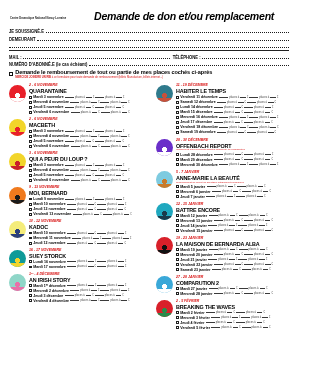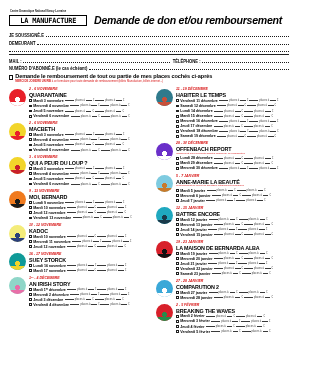--- a/index.html
+++ b/index.html
@@ -110,25 +110,22 @@
   .ic-fg { position:absolute; inset:0; }
 </style>
 </head>
 <body>
 
 <div class="page">
 
   <div class="header">
     <div class="logo-block">
       <div class="logo-supra">Centre Dramatique National Nancy Lorraine</div>
-      <div class="logo-box">
-        <span class="logo-word">LA MANUFACTURE</span>
-      </div>
     </div>
-    <div class="doc-title">Demande de don et/ou remboursement</div>
+    <div class="doc-title">Demande de don et/ou remplacement</div>
   </div>
 
   <div class="form">
     <div class="field">
       <span class="field-label">JE SOUSSIGNÉ.E</span>
       <span class="dots"></span>
     </div>
     <div class="field">
       <span class="field-label">DEMEURANT</span>
       <span class="dots"></span>

